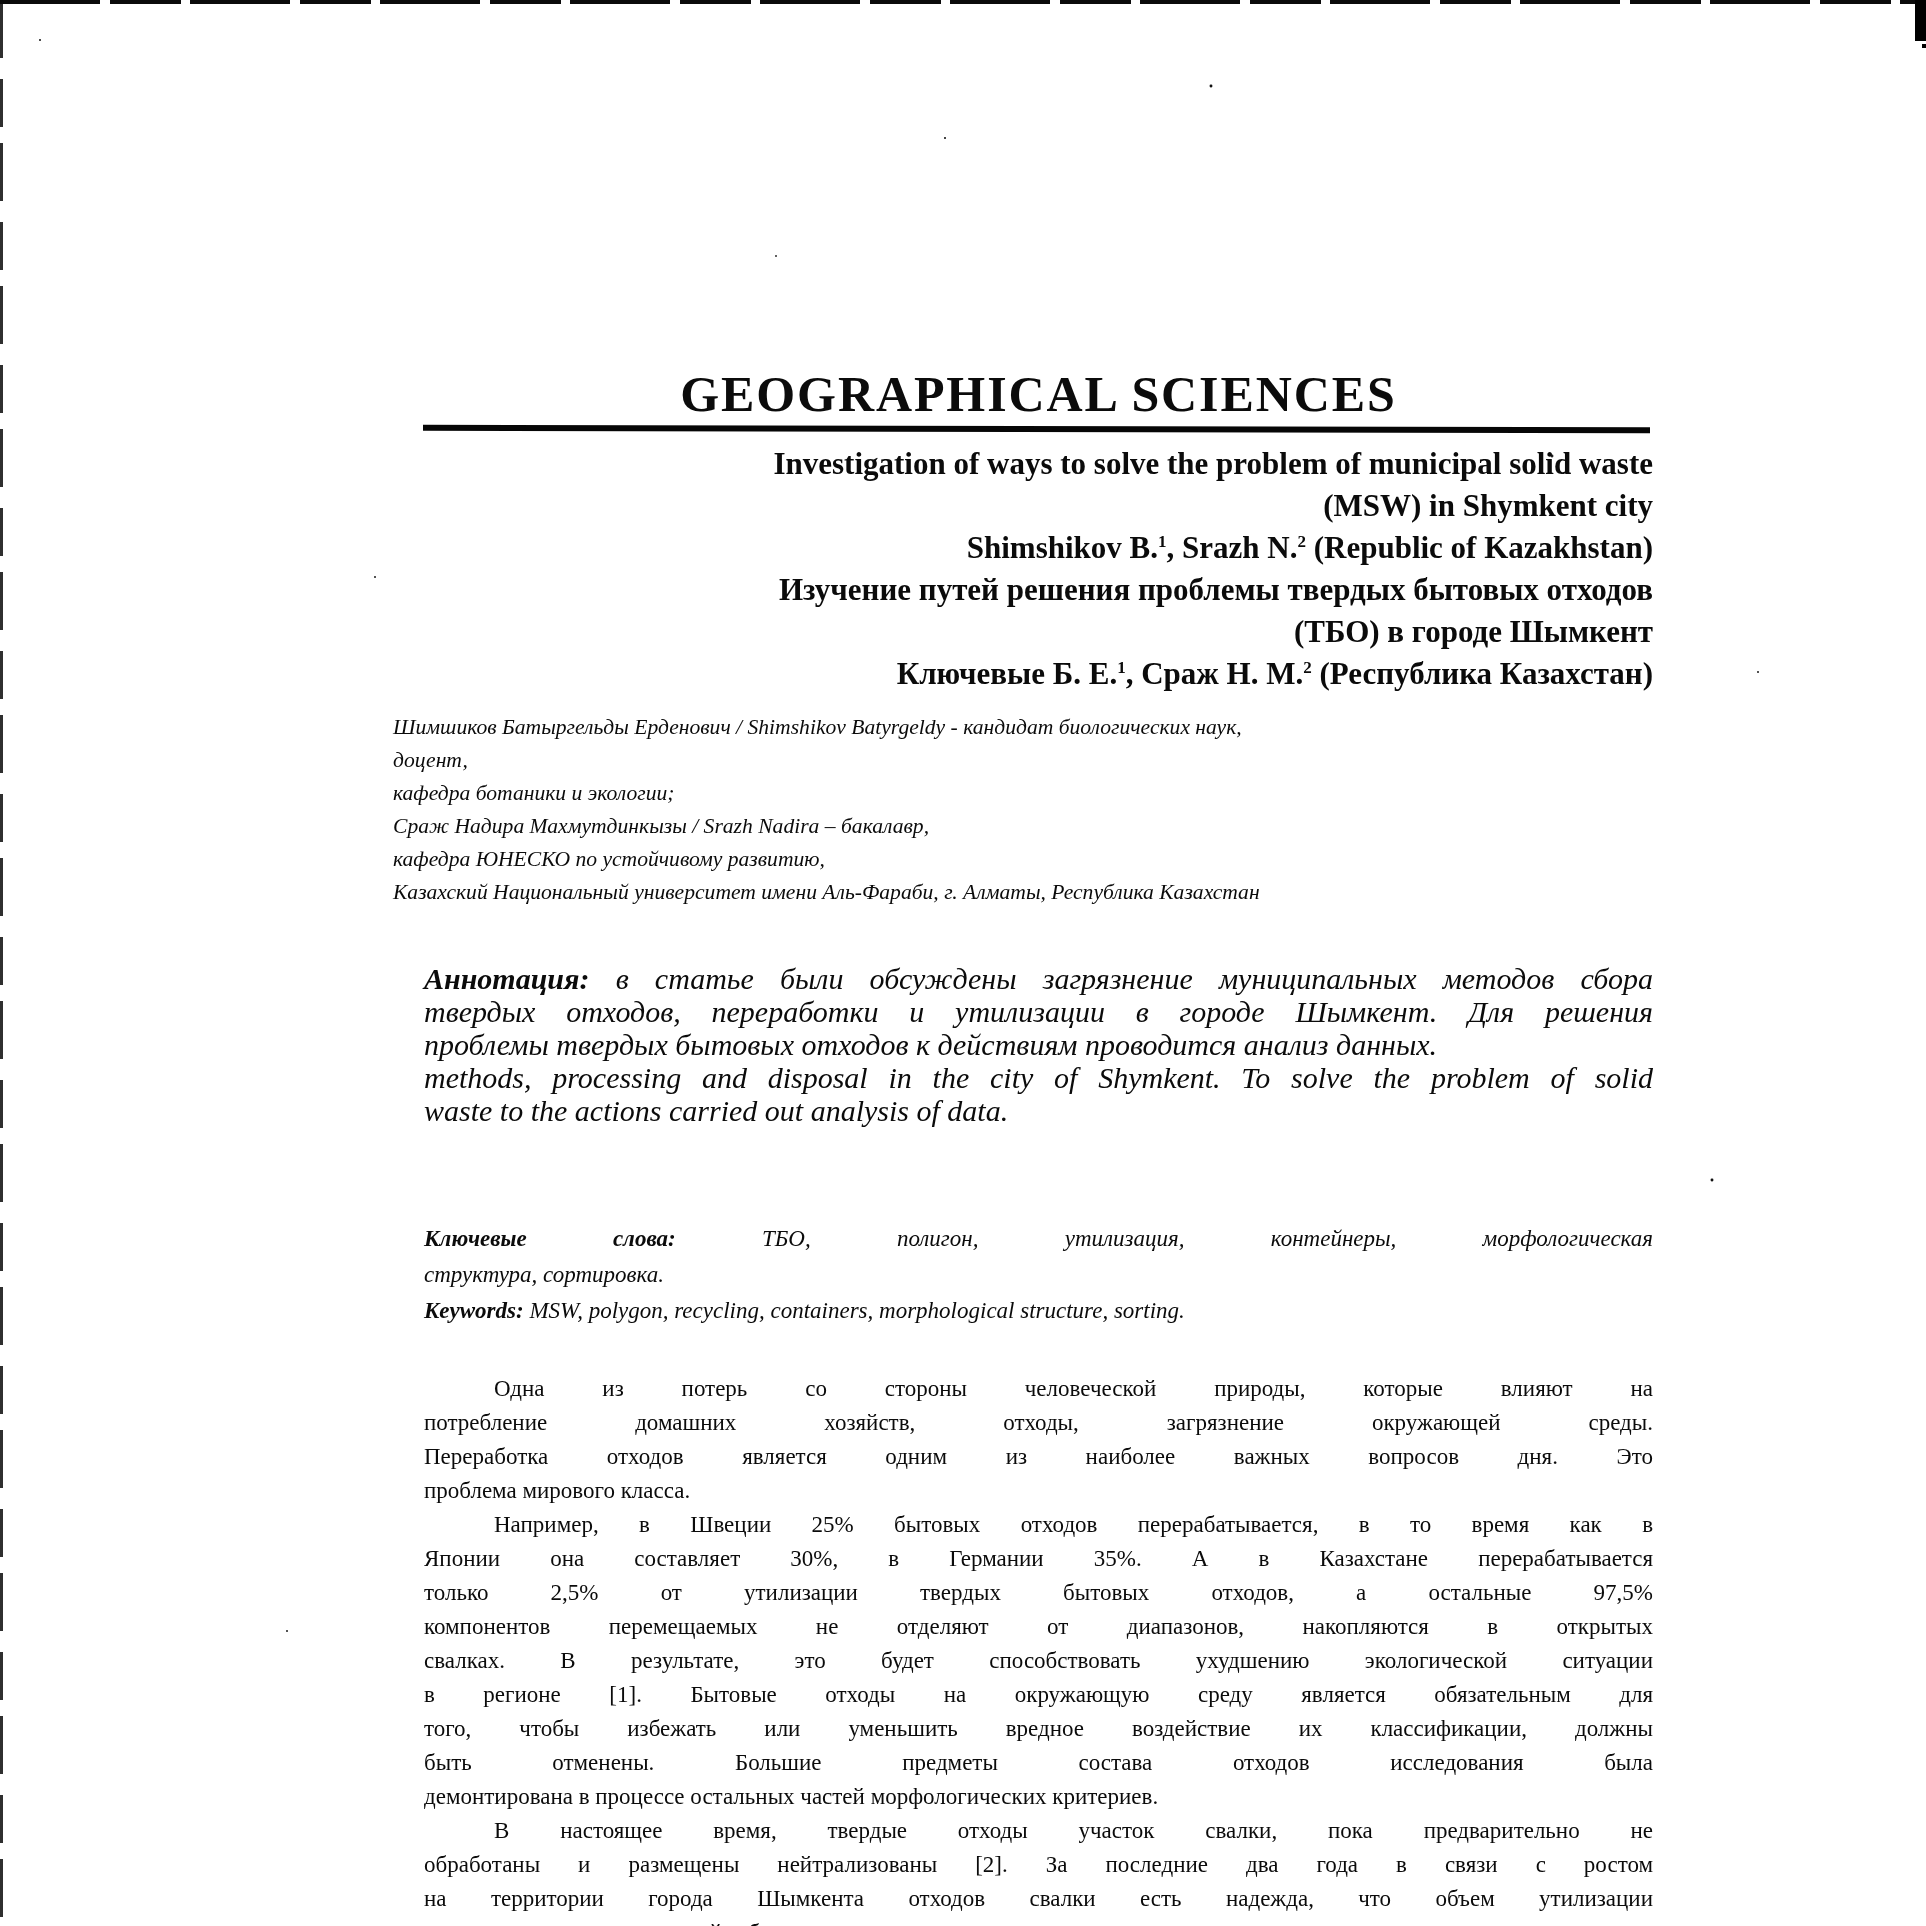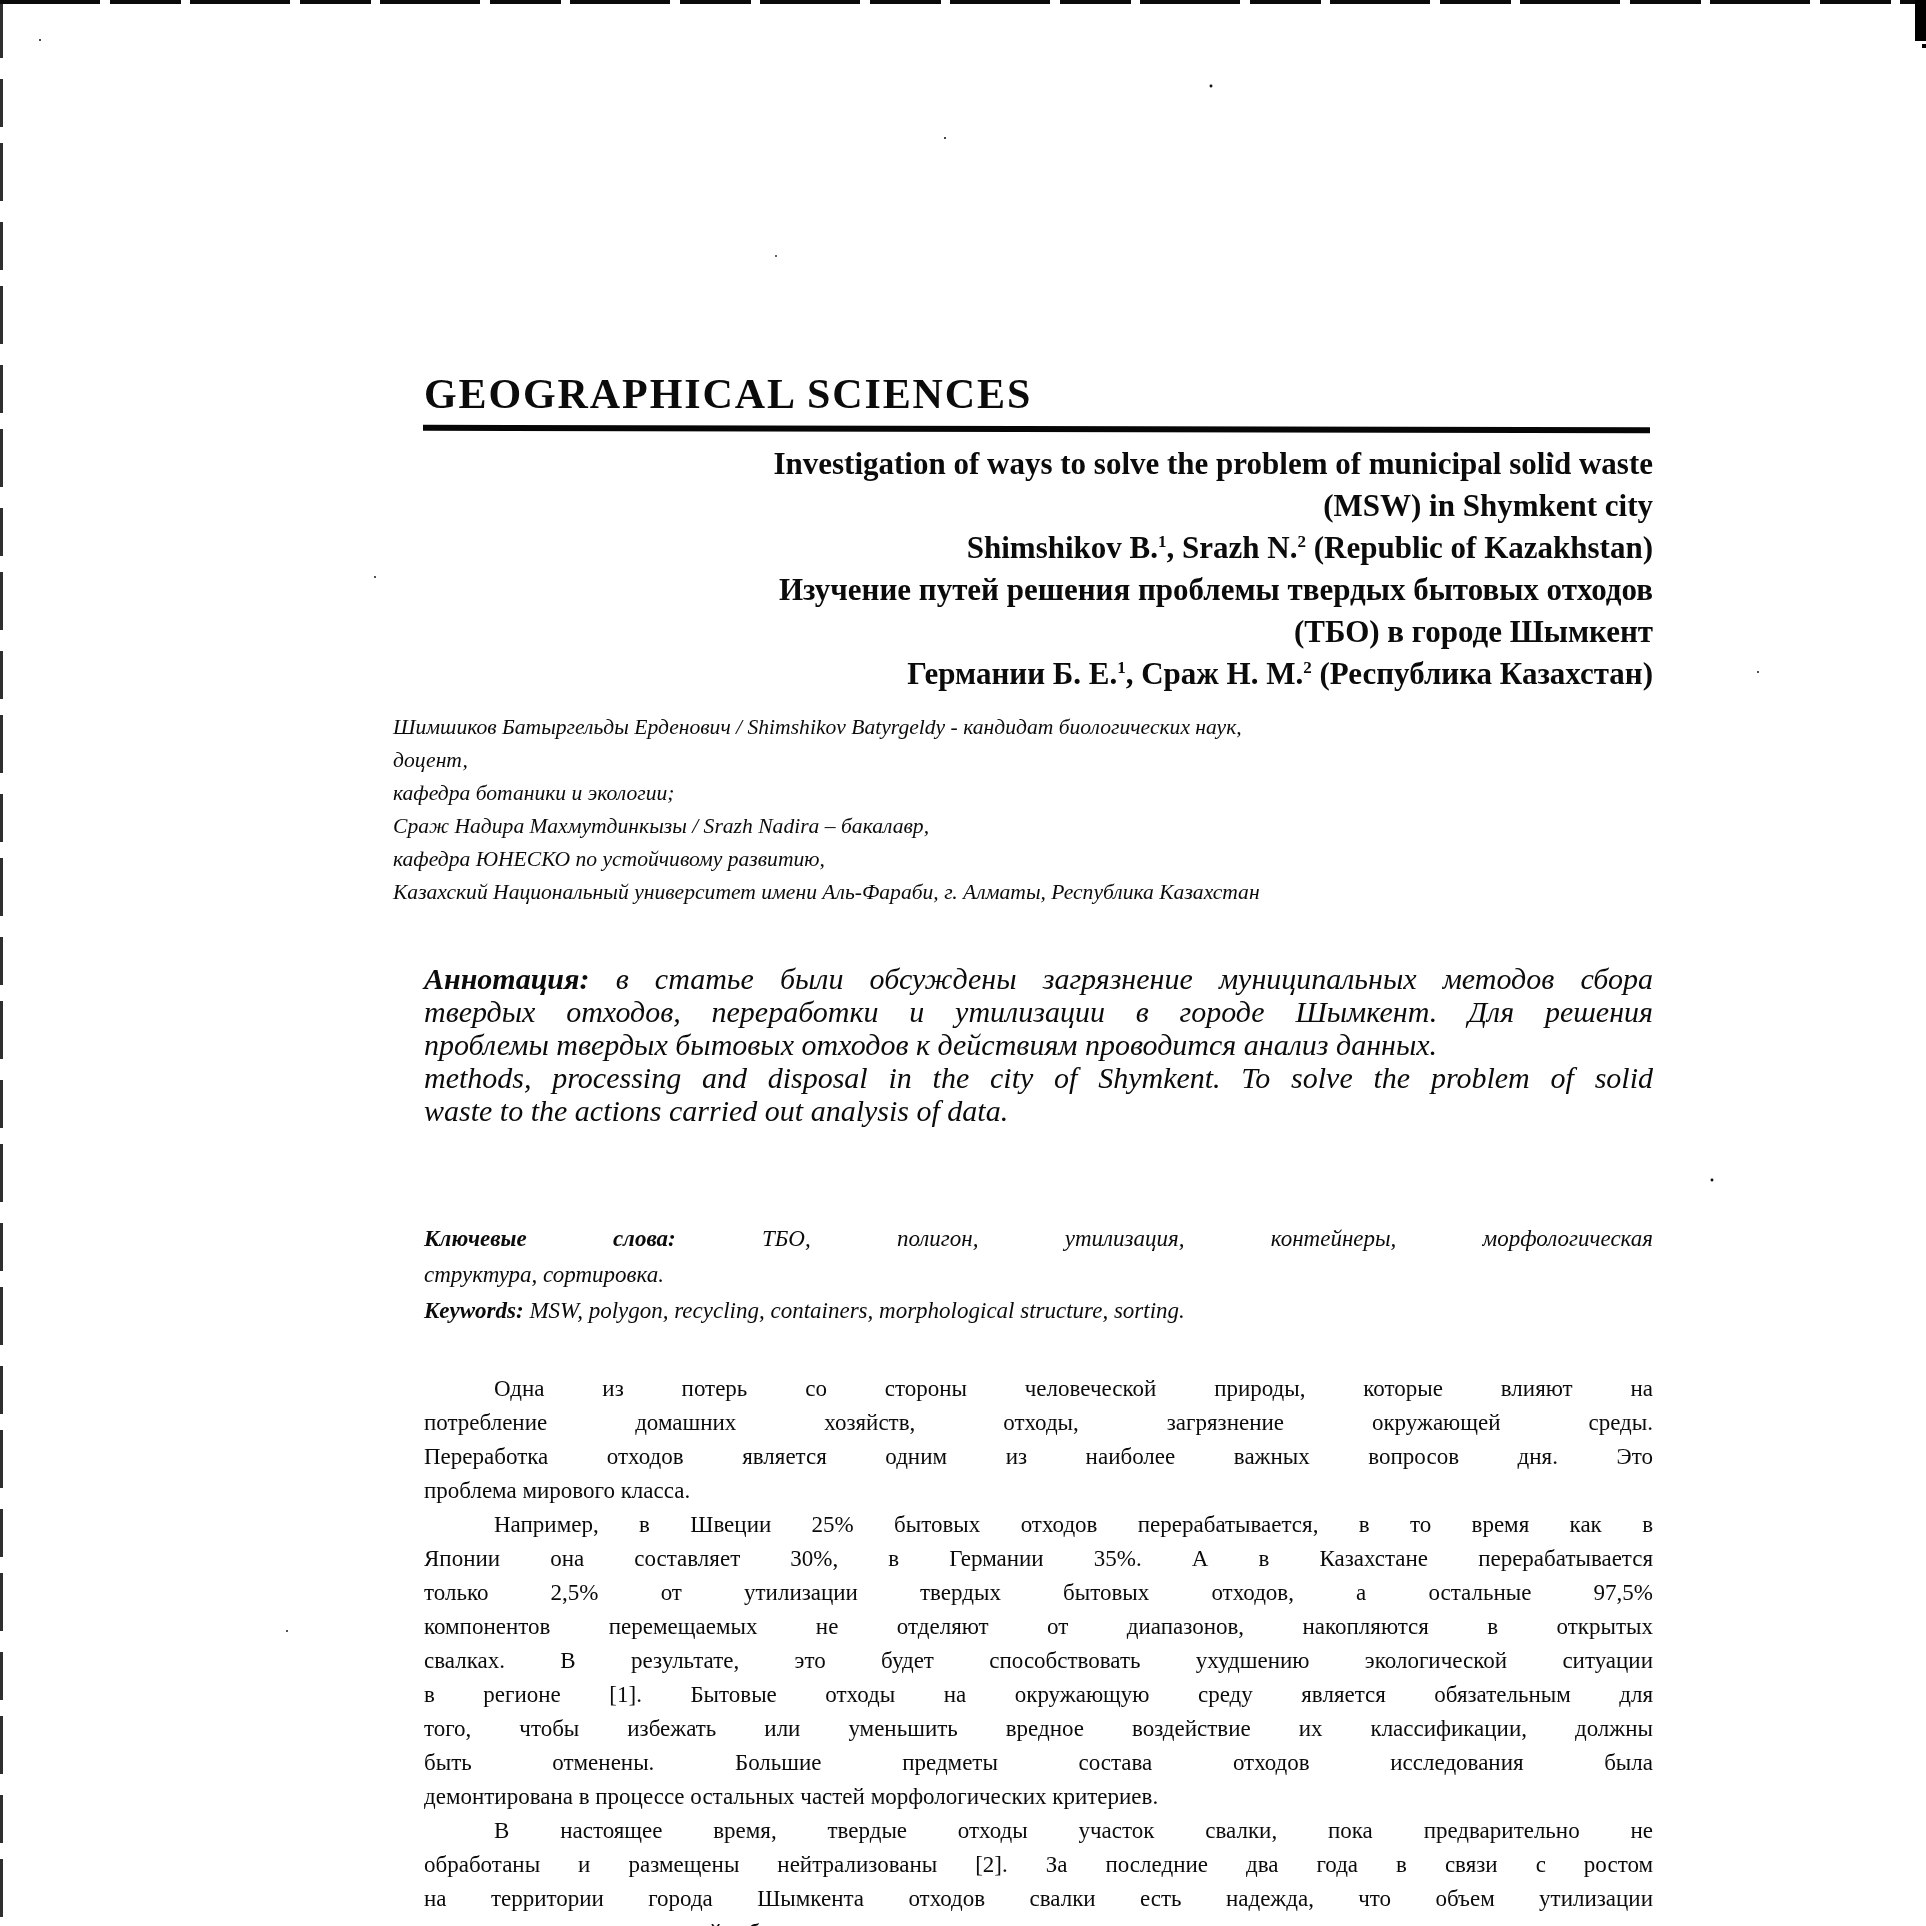--- a/index.html
+++ b/index.html
@@ -44,21 +44,22 @@
       1171px 46px 0 0.4px #111,  335px 537px 0 0 #333,
       1512px 416px 0 0.4px #222, 736px 216px 0 0 #444,
       1672px 1140px 0 0.4px #111,  247px 1591px 0 0 #333,
       1186px 2042px 0 0.4px #222, 559px 2458px 0 0 #444,
       1626px 2620px 0 0.4px #111, 982px 2739px 0 0 #333,
       905px 98px 0 0 #222,    1718px 632px 0 0 #333;
   }
   
   .section-title {
     position: absolute; left: 424px; top: 367px; width: 1229px;
-    font-size: 42px; font-weight: bold; letter-spacing: 1.9px;
+    text-align: center;
+    font-size: 50px; font-weight: bold; letter-spacing: 1.9px;
     line-height: 54px; white-space: nowrap;
   }
   .title-rule {
     position: absolute; left: 423px; top: 426px;
     width: 1227px; height: 5.8px; background: #060606;
     transform: rotate(0.12deg);
   }
   .title-block {
     position: absolute; left: 424px; top: 443px; width: 1229px;
     text-align: right; font-weight: bold;
@@ -102,21 +103,21 @@
 
   <div class="section-title">GEOGRAPHICAL SCIENCES</div>
   <div class="title-rule"></div>
 
   <div class="title-block">
     <div class="tline">Investigation of ways to solve the problem of municipal solid waste</div>
     <div class="tline">(MSW) in Shymkent city</div>
     <div class="tline"><span>Shimshikov B.</span><sup>1</sup><span>, Srazh N.</span><sup>2</sup><span> (Republic of Kazakhstan)</span></div>
     <div class="tline">Изучение путей решения проблемы твердых бытовых отходов</div>
     <div class="tline">(ТБО) в городе Шымкент</div>
-    <div class="tline"><span>Германии Б. Е.</span><sup>1</sup><span>, Сраж Н. М.</span><sup>2</sup><span> (Республика Казахстан)</span></div>
+    <div class="tline"><span>Ключевые Б. Е.</span><sup>1</sup><span>, Сраж Н. М.</span><sup>2</sup><span> (Республика Казахстан)</span></div>
   </div>
 
   <div class="affil-block">
     <div class="aline">Шимшиков Батыргельды Ерденович / Shimshikov Batyrgeldy - кандидат биологических наук,</div>
     <div class="aline">доцент,</div>
     <div class="aline">кафедра ботаники и экологии;</div>
     <div class="aline">Сраж Надира Махмутдинкызы / Srazh Nadira – бакалавр,</div>
     <div class="aline">кафедра ЮНЕСКО по устойчивому развитию,</div>
     <div class="aline">Казахский Национальный университет имени Аль-Фараби, г. Алматы, Республика Казахстан</div>
   </div>

